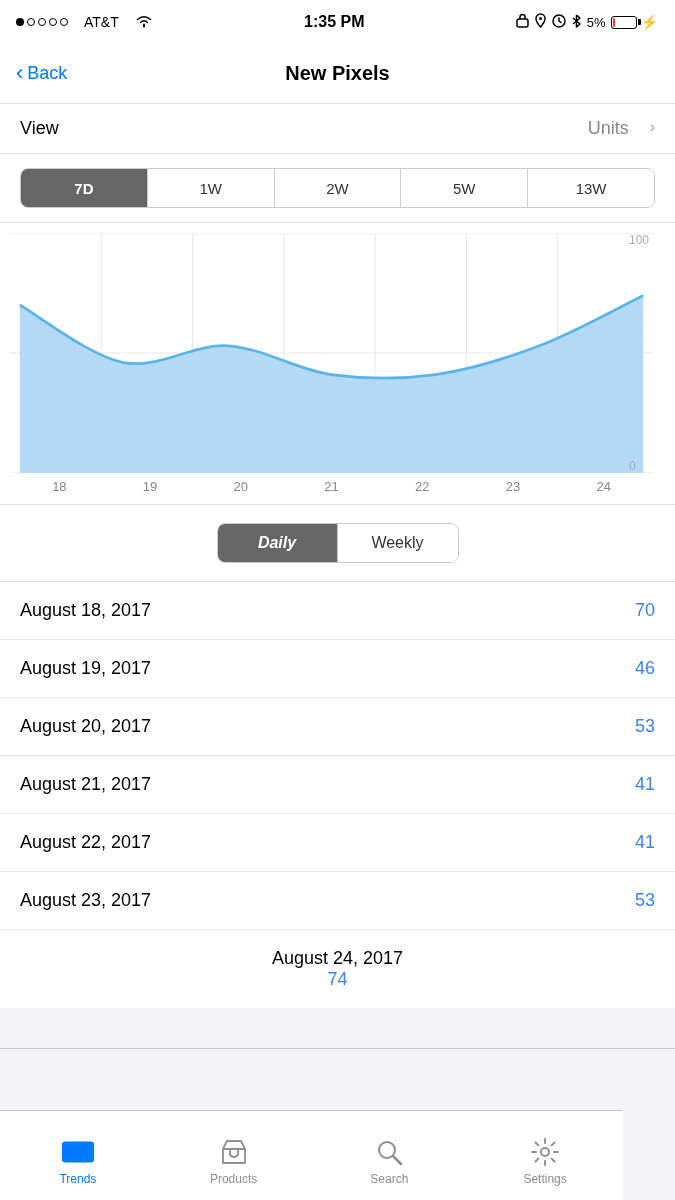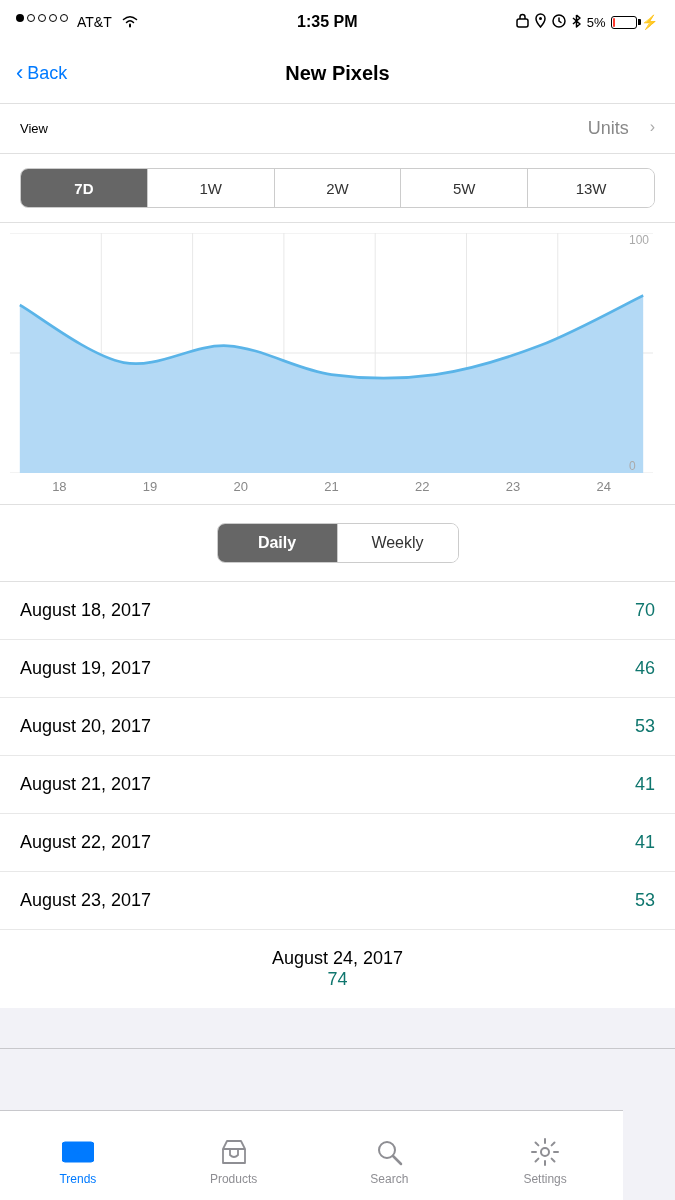--- a/index.html
+++ b/index.html
@@ -17,21 +17,21 @@
     .status-bar {
       background: #fff;
       height: 44px;
       display: flex;
       align-items: center;
       justify-content: space-between;
       padding: 0 16px;
       font-size: 14px;
       font-weight: 500;
     }
-    .status-left { display: flex; align-items: flex-start; gap: 9px; }
+    .status-left { display: flex; align-items: center; gap: 16px; }
     .status-center { font-weight: 600; font-size: 16px; }
     .status-right { display: flex; align-items: center; gap: 5px; font-size: 13px; }
     .signal-dots { display: flex; gap: 3px; align-items: center; }
     .dot { width: 8px; height: 8px; border-radius: 50%; }
     .dot.filled { background: #000; }
     .dot.empty { border: 1.5px solid #000; background: transparent; }
     .wifi-icon { font-size: 14px; }
     .battery-container { display: flex; align-items: center; gap: 2px; }
     .battery-body {
       width: 26px; height: 13px;
@@ -95,21 +95,21 @@
     
     .view-row {
       background: #fff;
       height: 50px;
       display: flex;
       align-items: center;
       justify-content: space-between;
       padding: 0 20px;
       border-bottom: 1px solid #e0e0e0;
     }
-    .view-label { font-size: 13px; color: #000; }
+    .view-label { font-size: 18px; color: #000; }
     .units-link {
       display: flex;
       align-items: flex-start;
       gap: 21px;
       color: #888;
       font-size: 18px;
       cursor: pointer;
     }
     .chevron-right { font-size: 16px; color: #aaa; }
 
@@ -210,38 +210,39 @@
       justify-content: center;
       font-size: 16px;
       cursor: pointer;
       background: #fff;
       color: #333;
     }
     .toggle-btn.active {
       background: #666;
       color: #fff;
       font-weight: 600;
+      font-style: italic;
     }
     .toggle-btn:first-child { border-right: 1px solid #ccc; }
 
     
     .data-list {
       background: #fff;
       margin-top: 0;
     }
     .data-row {
       display: flex;
       align-items: center;
       justify-content: space-between;
       padding: 18px 20px;
       border-bottom: 1px solid #e8e8e8;
     }
     .data-row:last-child { border-bottom: none; flex-direction: column; }
     .data-date { font-size: 18px; color: #000; }
-    .data-value { font-size: 18px; color: #0f766e; }
+    .data-value { font-size: 18px; color: #3b82f6; }
 
     
     .spacer {
       height: 40px;
       background: #f2f2f7;
     }
     .divider-line {
       height: 1px;
       background: #c8c8cc;
       margin: 0;

